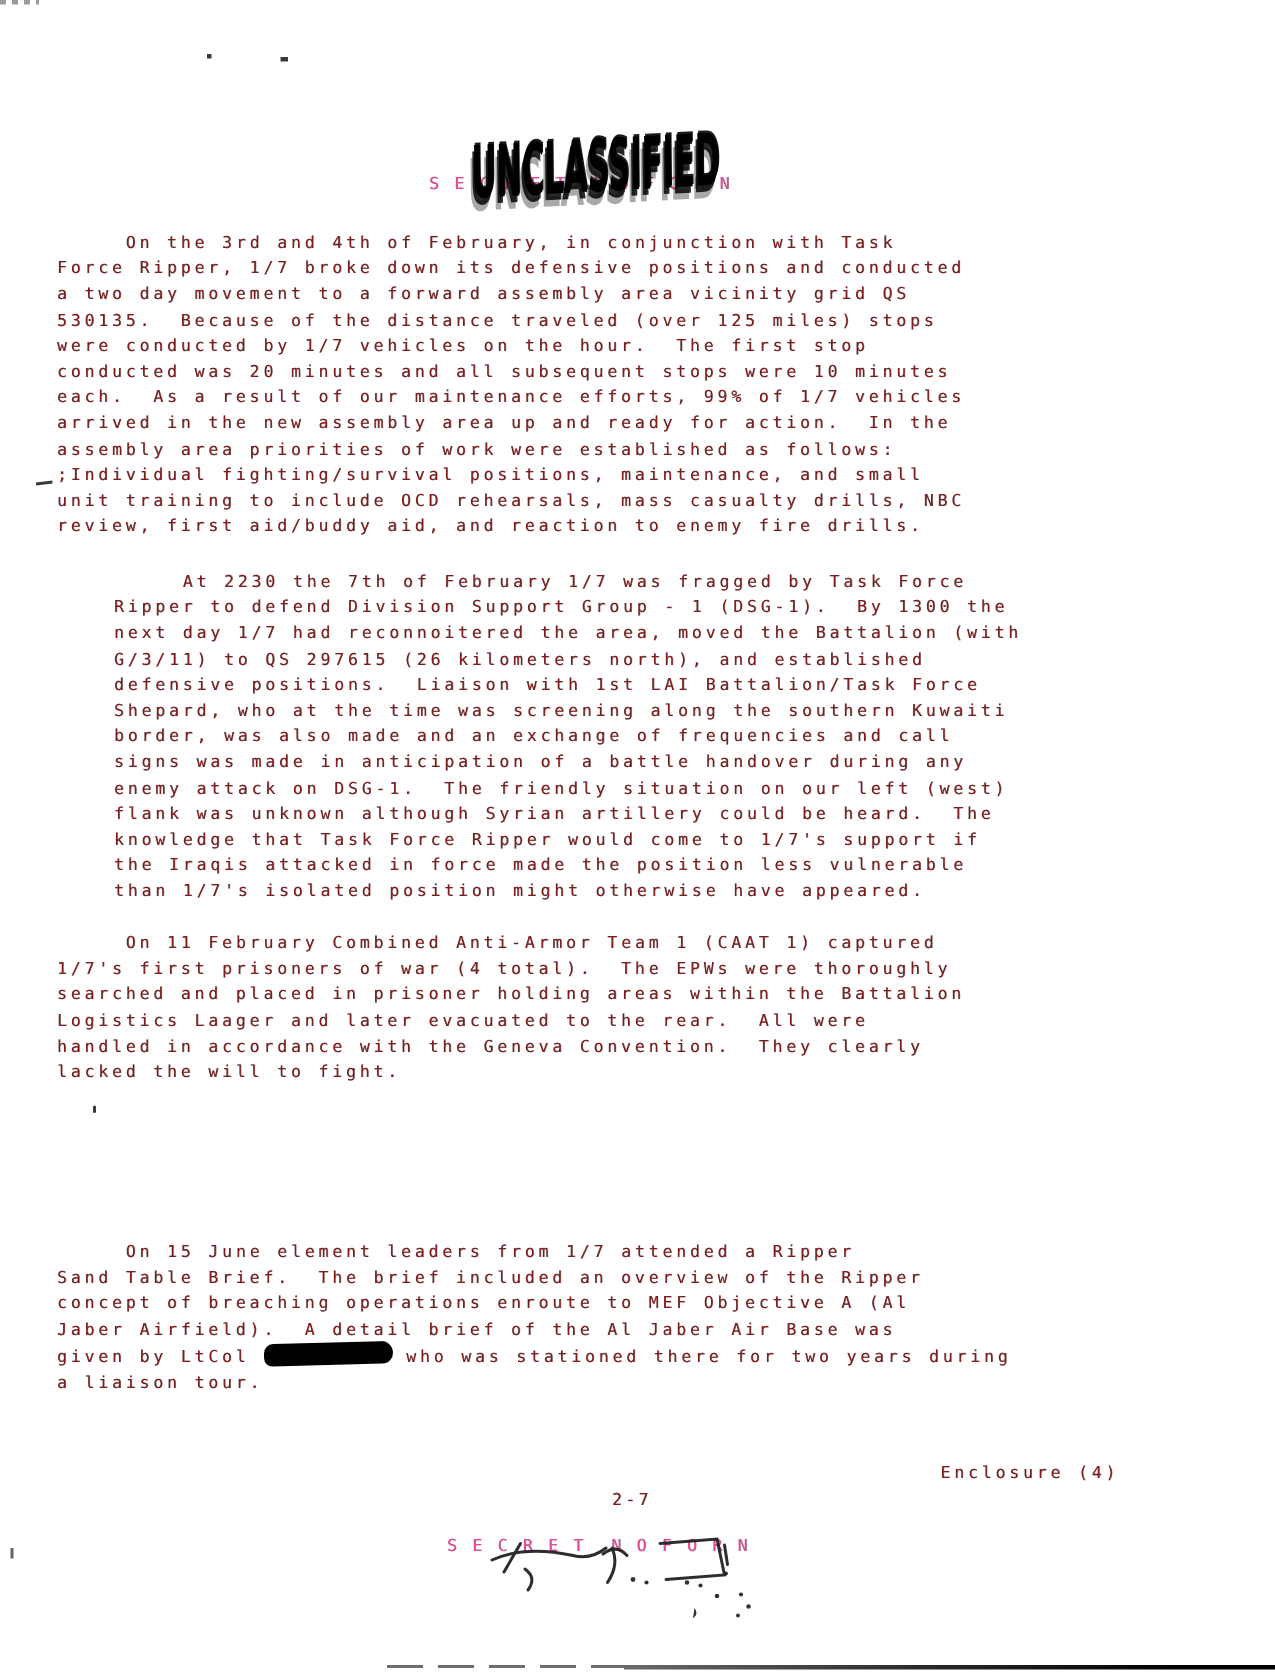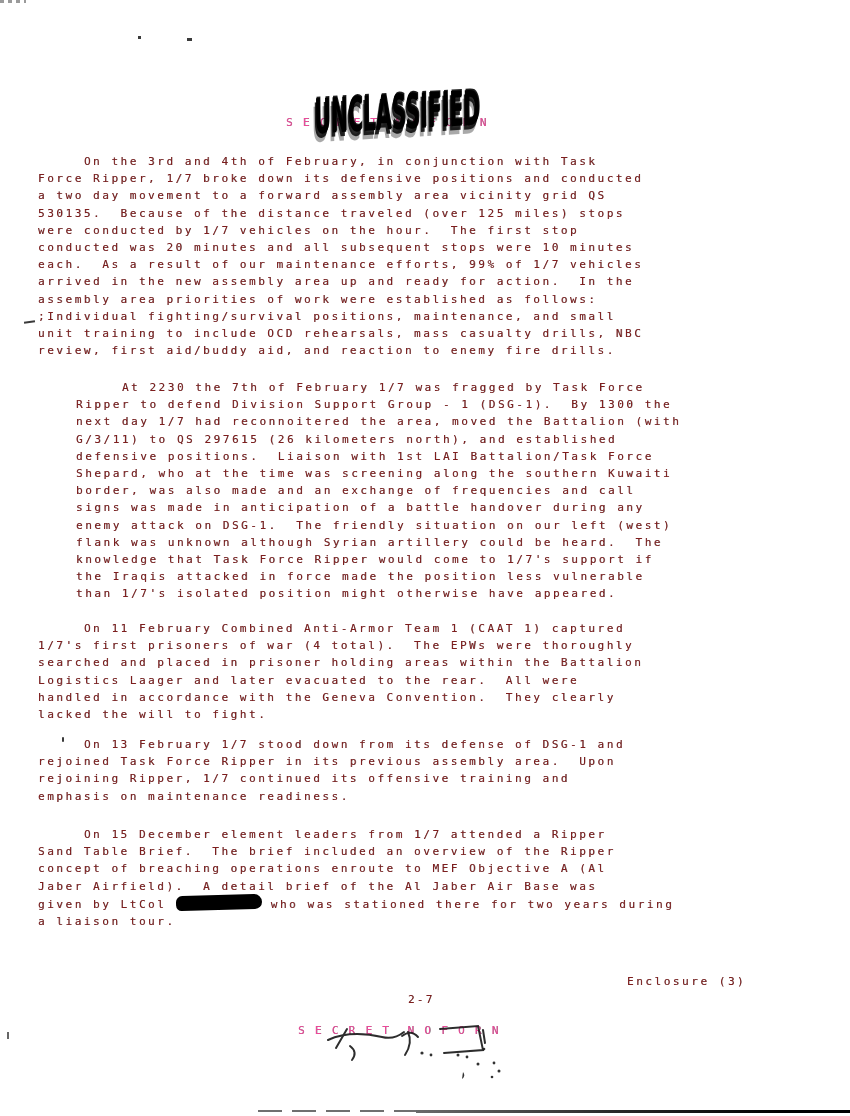--- a/index.html
+++ b/index.html
@@ -96,33 +96,29 @@
 
   <pre class="tx" style="left:38px;top:620px;width:760px;">     On 11 February Combined Anti-Armor Team 1 (CAAT 1) captured
 1/7's first prisoners of war (4 total).  The EPWs were thoroughly
 searched and placed in prisoner holding areas within the Battalion
 Logistics Laager and later evacuated to the rear.  All were
 handled in accordance with the Geneva Convention.  They clearly
 lacked the will to fight.</pre>
 
   <div class="mark" style="left:62px;top:737px;width:2px;height:5px;border-radius:1px;"></div>
 
-  <pre class="tx" style="left:38px;top:736px;width:760px;">     On 13 February 1/7 stood down from its defense of DSG-1 and
-rejoined Task Force Ripper in its previous assembly area.  Upon
-rejoining Ripper, 1/7 continued its offensive training and
-emphasis on maintenance readiness.</pre>
 
-  <pre class="tx" style="left:38px;top:826px;width:790px;"><span>     On 15 December element leaders from 1/7 attended a Ripper
+  <pre class="tx" style="left:38px;top:826px;width:790px;"><span>     On 15 June element leaders from 1/7 attended a Ripper
 Sand Table Brief.  The brief included an overview of the Ripper
 concept of breaching operations enroute to MEF Objective A (Al
 Jaber Airfield).  A detail brief of the Al Jaber Air Base was
 given by LtCol </span><span class="redaction"></span><span> who was stationed there for two years during
 a liaison tour.</span></pre>
 
-  <div class="tx" style="left:627px;top:973px;">Enclosure (3)</div>
+  <div class="tx" style="left:627px;top:973px;">Enclosure (4)</div>
 
   <div class="tx" style="left:408px;top:991px;letter-spacing:2.2px;">2-7</div>
 
   <div class="classline" style="left:298px;top:1024px;">S E C R E T  N O F O R N</div>
 
   <svg class="scribble-svg" width="230" height="80" viewBox="0 0 230 80">
     <g stroke="#1c1c1c" stroke-width="2" fill="none" stroke-linecap="round" opacity="0.92">
       <path d="M38,20 q 22,-10 54,-3 q 12,3 22,-5"></path>
       <path d="M46,28 l 11,-19"></path>
       <path d="M60,26 q 8,6 2,14"></path>

